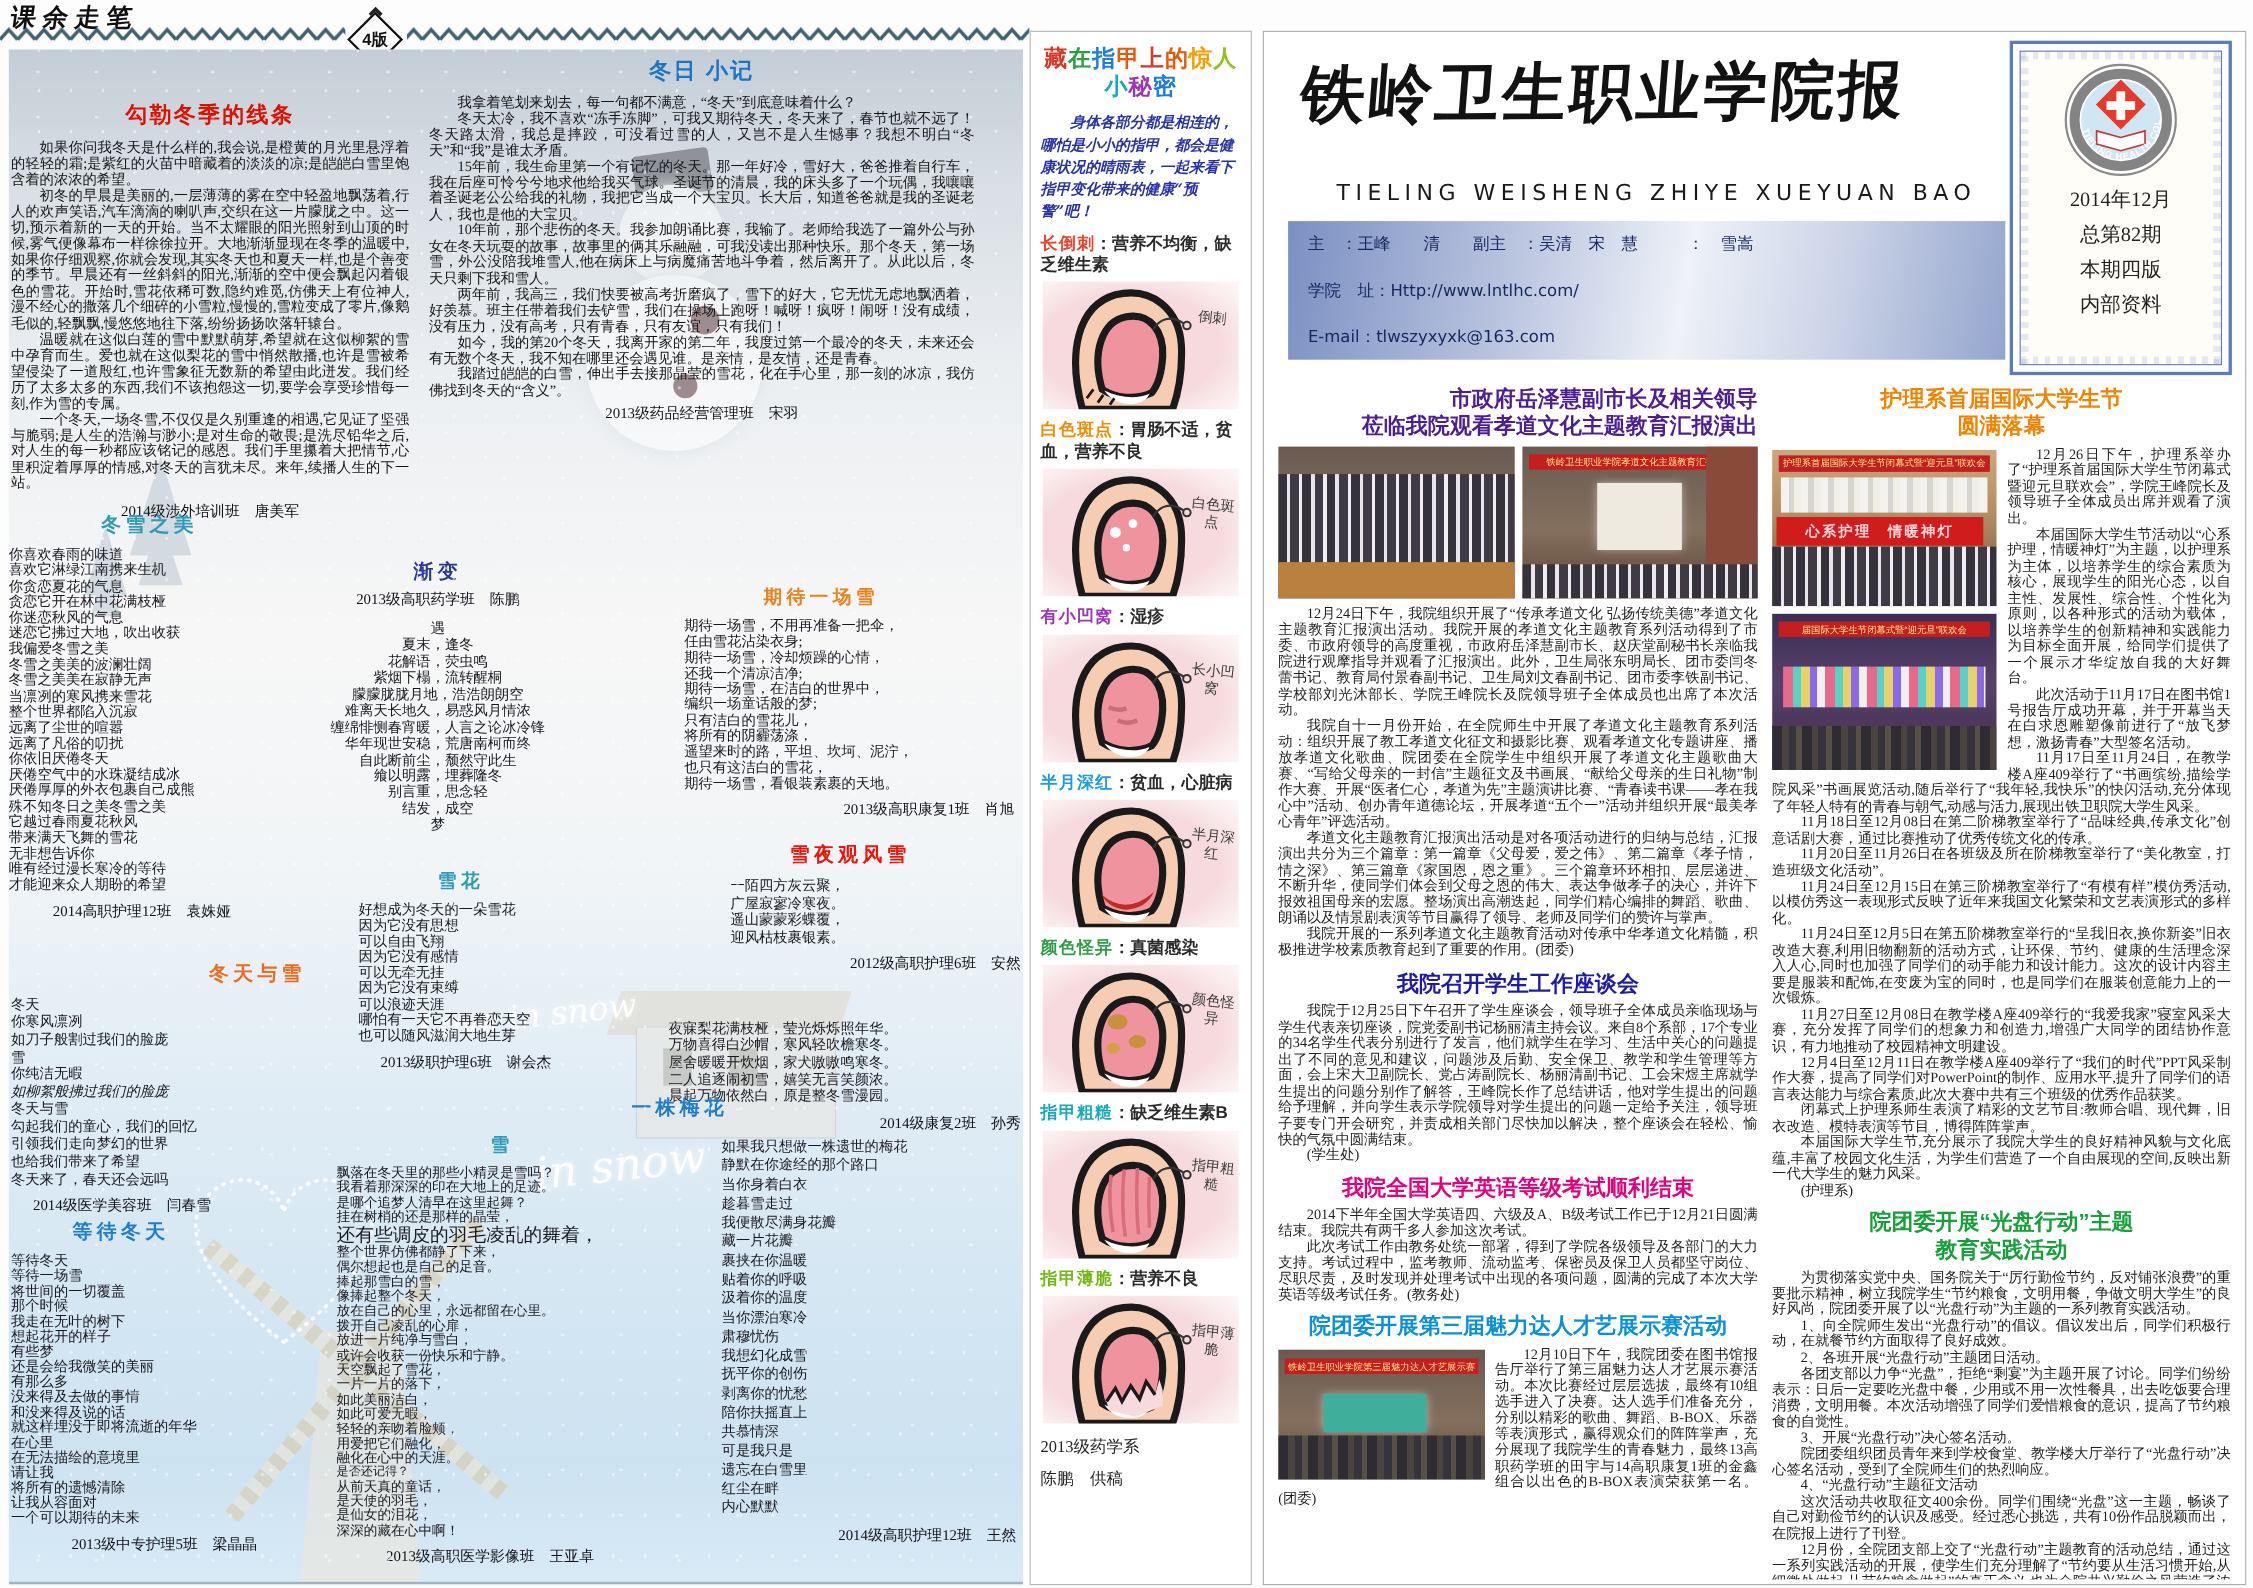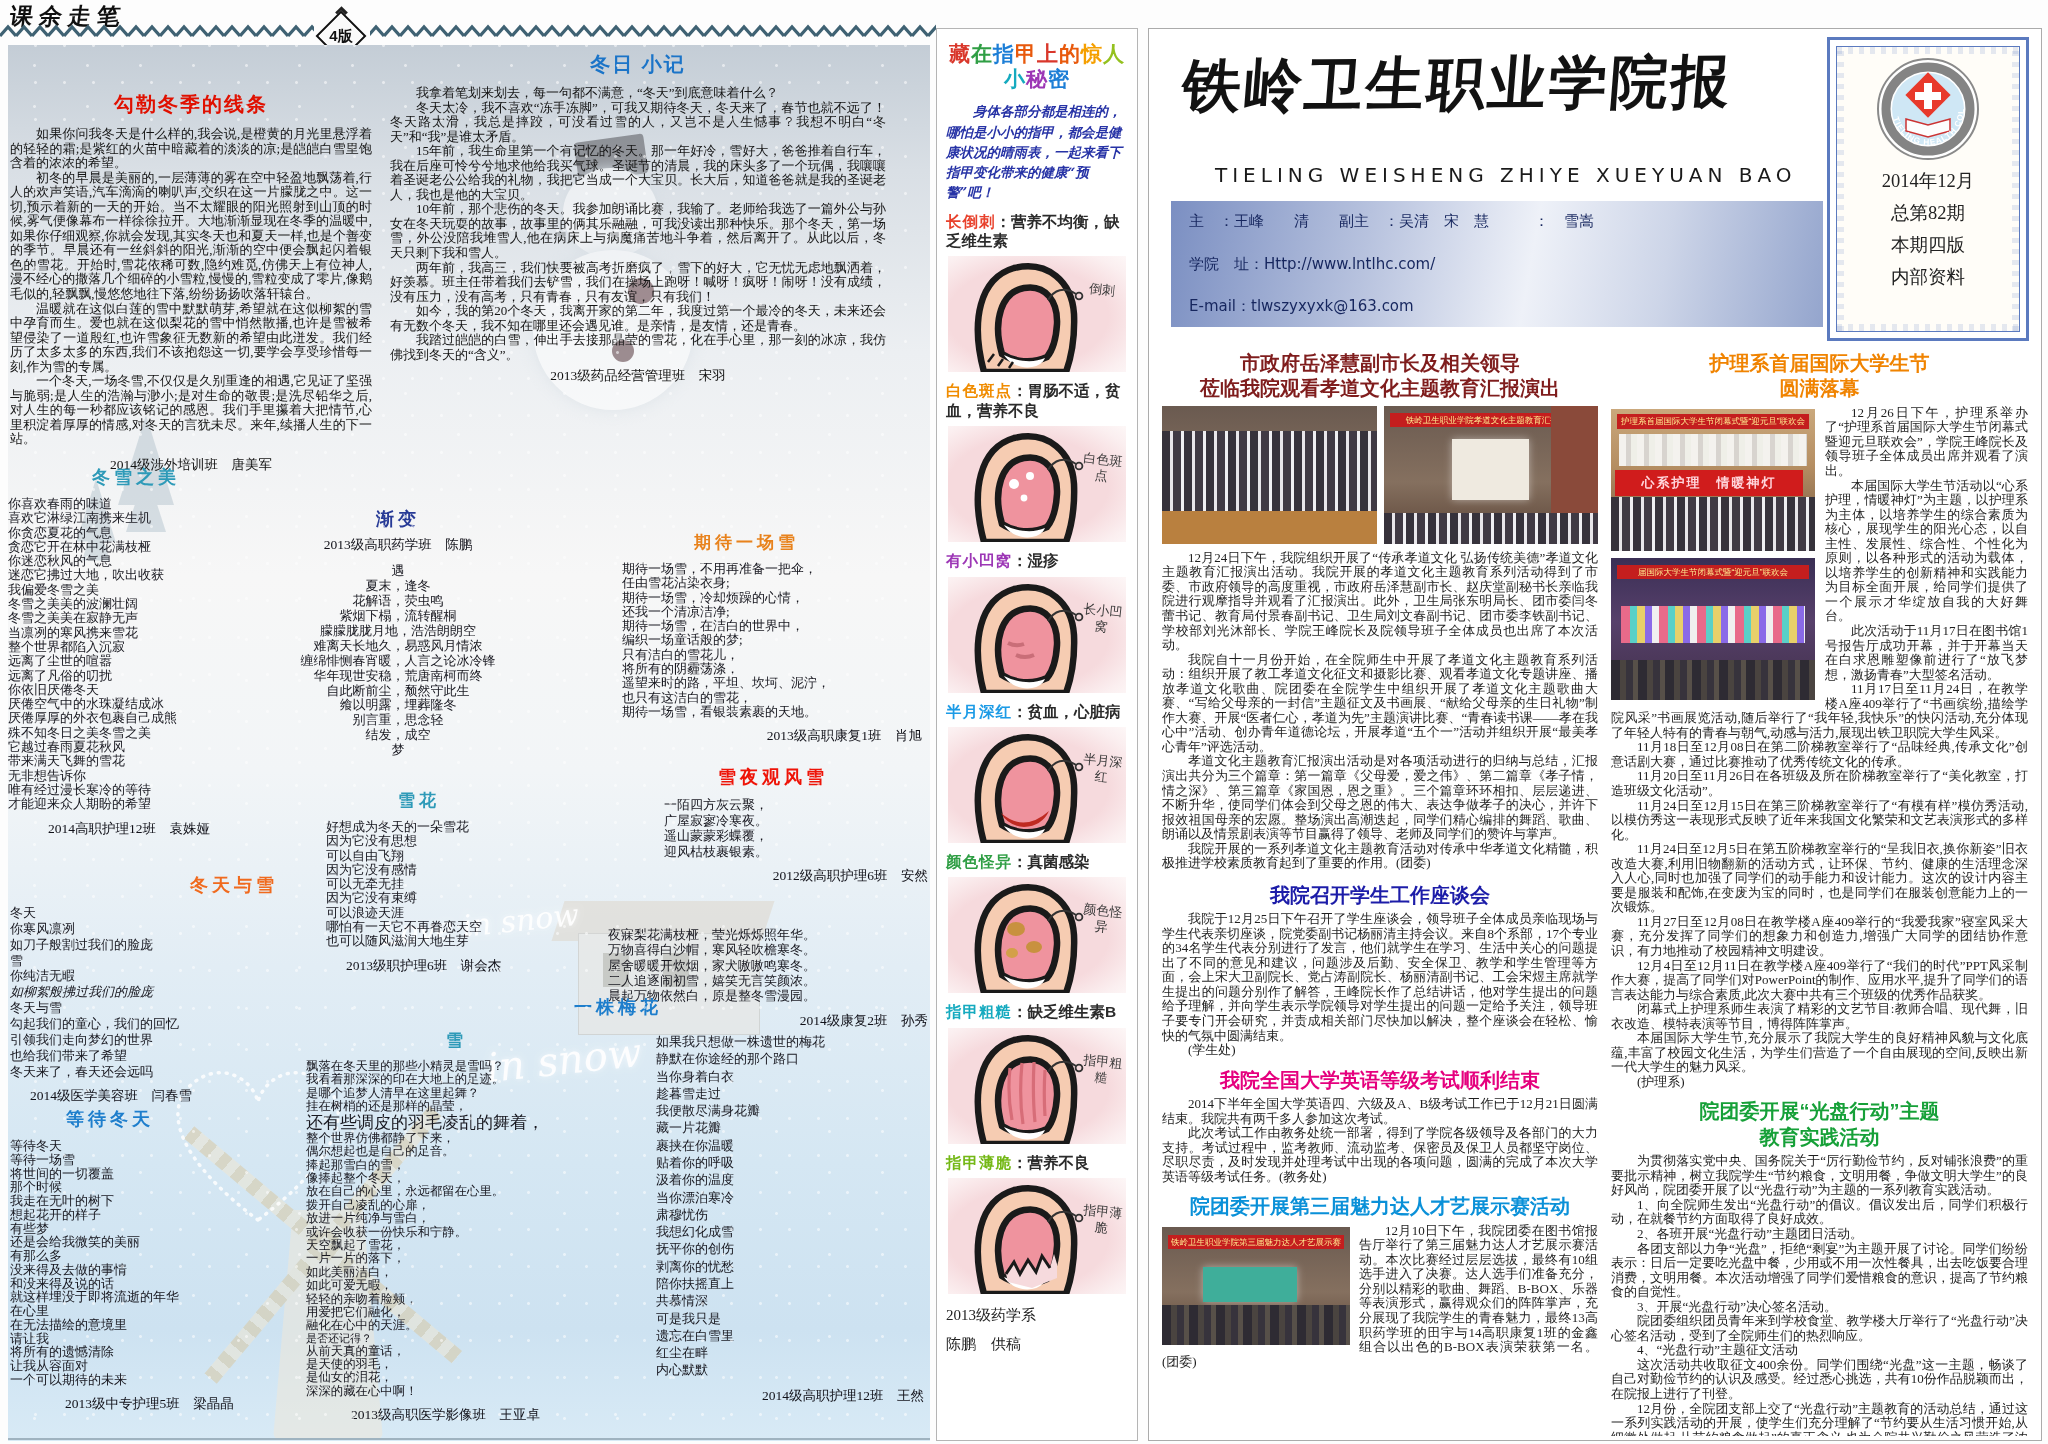--- a/index.html
+++ b/index.html
@@ -96,21 +96,21 @@
       background:repeating-linear-gradient(90deg,rgba(91,122,191,.16) 0 5px,transparent 5px 11px) top/100% 7px no-repeat,
                  repeating-linear-gradient(90deg,rgba(91,122,191,.16) 0 5px,transparent 5px 11px) bottom/100% 7px no-repeat,
                  repeating-linear-gradient(0deg,rgba(91,122,191,.16) 0 5px,transparent 5px 11px) left/7px 100% no-repeat,
                  repeating-linear-gradient(0deg,rgba(91,122,191,.16) 0 5px,transparent 5px 11px) right/7px 100% no-repeat,#fffdf8;
       text-align:center;}
   .issue-in .line{font-size:18.5px;margin-top:7px;color:#222;font-family:"Liberation Serif",serif;}
   .logo{margin:10px auto 2px;display:block;}
   .pr-cols{position:absolute;left:0;top:316px;right:0;bottom:4px;display:flex;gap:13px;padding:0 13px;}
   .colL{width:436px;overflow:hidden;} .colR{flex:1;overflow:hidden;}
   .hl{font-family:"Liberation Sans",sans-serif;font-weight:bold;text-align:center;font-size:20px;line-height:1.22;margin:6px 0 5px;}
-  .hl.red{color:#7f1d1d;} .hl.navy{color:#1c1ca8;margin-top:12px;} .hl.magenta{color:#e5007e;margin-top:10px;}
+  .hl.red{color:#4c1d95;text-align:right;} .hl.navy{color:#1c1ca8;margin-top:12px;} .hl.magenta{color:#e5007e;margin-top:10px;}
   .hl.blue{color:#0a90d8;margin-top:10px;} .hl.orange{color:#f08300;} .hl.green{color:#16a038;margin-top:10px;}
   .art p{margin:0;text-indent:2em;font-size:13px;line-height:1.12;text-align:justify;color:#1e1e1e;}
   .sig{text-align:right;font-size:13px;color:#1e1e1e;margin:0;}
   .ph-row{display:flex;gap:7px;margin:2px 0 7px;}
   .ph{position:relative;background:linear-gradient(180deg,#6a5a50 0%,#85705f 55%,#5a4336 100%);overflow:hidden;}
   .ph.a{flex:1;height:138px;} 
   .ph .banner{position:absolute;left:3%;right:3%;background:#c41e1e;color:#ffe98f;font-size:8.5px;line-height:1.2;
       text-align:center;white-space:nowrap;overflow:hidden;padding:2px 1px;font-family:"Liberation Sans",sans-serif;}
   .ph .screen{position:absolute;background:#efeae0;box-shadow:0 0 8px rgba(255,255,255,.45);}
   .ph .crowd{position:absolute;left:0;right:0;bottom:0;

